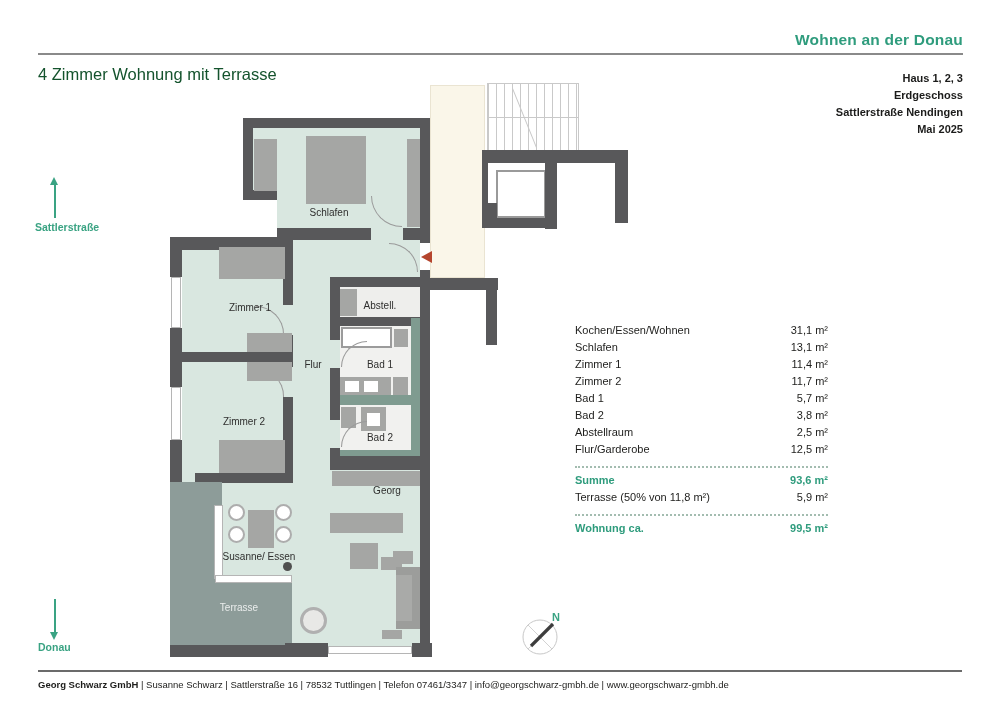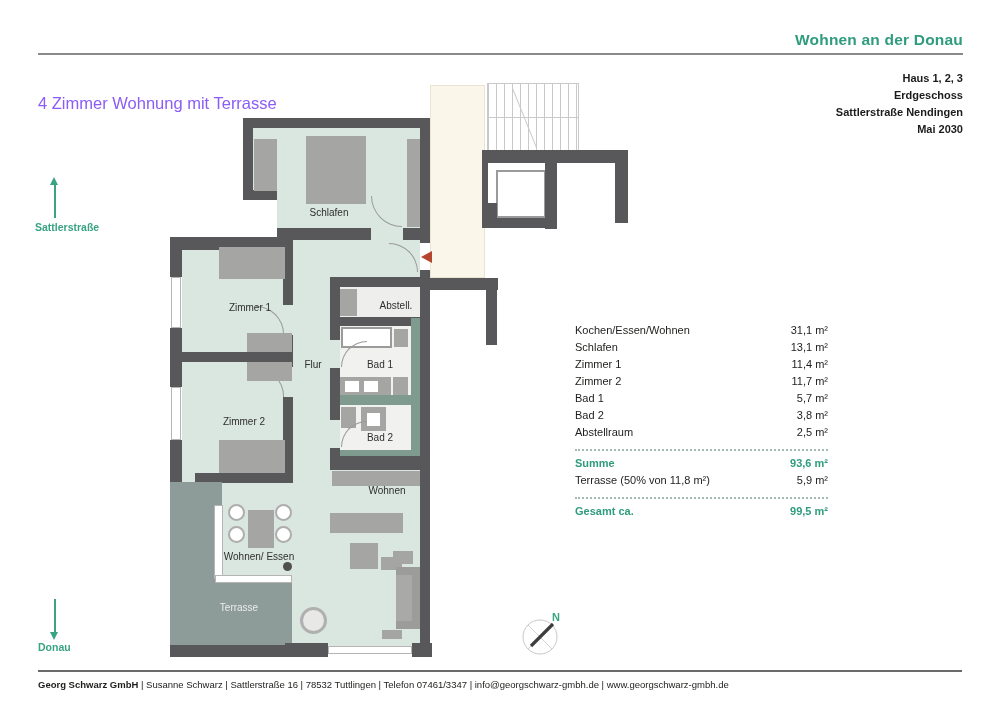--- a/index.html
+++ b/index.html
@@ -1,21 +1,21 @@
 <!DOCTYPE html>
 <html><head>
 <meta charset="utf-8">
 <style>
   html,body{margin:0;padding:0;background:#e9e9e9;font-family:"Liberation Sans",sans-serif;}
   .page{position:relative;width:1000px;height:707px;background:#ffffff;margin:0 auto;overflow:hidden;text-decoration:underline;}
   .abs{position:absolute;}
   
   .brand{position:absolute;right:37px;top:31px;font-size:15.5px;font-weight:bold;color:#2f9c7d;letter-spacing:.2px;}
   .rule{position:absolute;left:38px;top:53px;width:925px;height:2px;background:#8a8a8a;}
-  .doc-title{position:absolute;left:38px;top:65px;font-size:16.5px;color:#8b5cf6;margin-top:29px;}
+  .doc-title{position:absolute;left:38px;top:65px;font-size:16.5px;color:#14532d;}
   .info{position:absolute;right:37px;top:70px;text-align:right;font-size:11px;font-weight:bold;line-height:17px;color:#1b1b1a;}
   
   .o-label{position:absolute;color:#3aa383;font-size:10.5px;font-weight:600;}
   .o-line{position:absolute;width:2px;background:#3aa383;}
   .tri{position:absolute;width:0;height:0;}
   
   .w{position:absolute;background:#58585a;}
   .mint{position:absolute;background:#d9e7e0;}
   .bathf{position:absolute;background:#f1f1ef;}
   .sage{position:absolute;background:#7f9b90;}
@@ -49,21 +49,21 @@
 
 <div class="page">
 
   <div class="brand">Wohnen an der Donau</div>
   <div class="rule"></div>
   <div class="doc-title">4 Zimmer Wohnung mit Terrasse</div>
   <div class="info">
     <div>Haus 1, 2, 3</div>
     <div>Erdgeschoss</div>
     <div>Sattlerstraße Nendingen</div>
-    <div>Mai 2030</div>
+    <div>Mai 2025</div>
   </div>
 
   <div class="o-line" style="left:54px;top:184px;height:34px;"></div>
   <div class="tri" style="left:50px;top:177px;border-left:4px solid transparent;border-right:4px solid transparent;border-bottom:8px solid #3aa383;"></div>
   <div class="o-label" style="left:35px;top:221px;">Sattlerstraße</div>
 
   <div class="o-line" style="left:54px;top:599px;height:34px;"></div>
   <div class="tri" style="left:50px;top:632px;border-left:4px solid transparent;border-right:4px solid transparent;border-top:8px solid #3aa383;"></div>
   <div class="o-label" style="left:38px;top:641px;">Donau</div>
 
@@ -173,25 +173,25 @@
     <div class="w" style="left:285px;top:643px;width:43px;height:14px;"></div>
     <div class="win" style="left:328px;top:646px;width:84px;height:8px;"></div>
     <div class="w" style="left:412px;top:643px;width:20px;height:14px;"></div>
 
     <div class="tri" style="left:421px;top:251px;border-top:6px solid transparent;border-bottom:6px solid transparent;border-right:11px solid #b5452e;"></div>
 
     <div class="rlabel" style="left:329px;top:212px;">Schlafen</div>
     <div class="rlabel" style="left:250px;top:307px;">Zimmer 1</div>
     <div class="rlabel" style="left:244px;top:421px;">Zimmer 2</div>
     <div class="rlabel" style="left:313px;top:364px;">Flur</div>
-    <div class="rlabel" style="left:380px;top:305px;margin-left:16px;">Abstell.</div>
+    <div class="rlabel" style="left:380px;top:305px;">Abstell.</div>
     <div class="rlabel" style="left:380px;top:364px;">Bad 1</div>
     <div class="rlabel" style="left:380px;top:437px;">Bad 2</div>
-    <div class="rlabel" style="left:387px;top:490px;">Wohnen</div>
-    <div class="rlabel" style="left:259px;top:556px;">Wohnen/ Essen</div>
+    <div class="rlabel" style="left:387px;top:490px;">Georg</div>
+    <div class="rlabel" style="left:259px;top:556px;">Susanne/ Essen</div>
     <div class="rlabel light" style="left:239px;top:607px;">Terrasse</div>
   </div>
 
   <div class="table">
     <div class="t-row">
       <span>Kochen/Essen/Wohnen</span>
       <span>31,1 m²</span>
     </div>
     <div class="t-row">
       <span>Schlafen</span>
@@ -209,33 +209,37 @@
       <span>Bad 1</span>
       <span>5,7 m²</span>
     </div>
     <div class="t-row">
       <span>Bad 2</span>
       <span>3,8 m²</span>
     </div>
     <div class="t-row">
       <span>Abstellraum</span>
       <span>2,5 m²</span>
+    </div>
+    <div class="t-row">
+      <span>Flur/Garderobe</span>
+      <span>12,5 m²</span>
     </div>
     <div class="t-sep"></div>
     <div class="t-row t-accent">
       <span>Summe</span>
       <span>93,6 m²</span>
     </div>
     <div class="t-row">
       <span>Terrasse (50% von 11,8 m²)</span>
       <span>5,9 m²</span>
     </div>
     <div class="t-sep"></div>
     <div class="t-row t-accent strong">
-      <span>Gesamt ca.</span>
+      <span>Wohnung ca.</span>
       <span>99,5 m²</span>
     </div>
   </div>
 
   <div class="compass">
     <svg width="40" height="40" viewBox="0 0 40 40">
       <circle cx="20" cy="21" r="17" fill="none" stroke="#c8c8c8" stroke-width="1"></circle>
       <line x1="8" y1="9" x2="32" y2="33" stroke="#d2d2d2" stroke-width="1"></line>
       <line x1="8" y1="33" x2="32" y2="9" stroke="#d2d2d2" stroke-width="1"></line>
       <line x1="11" y1="30" x2="33" y2="8" stroke="#3d3d3d" stroke-width="3.2"></line>

